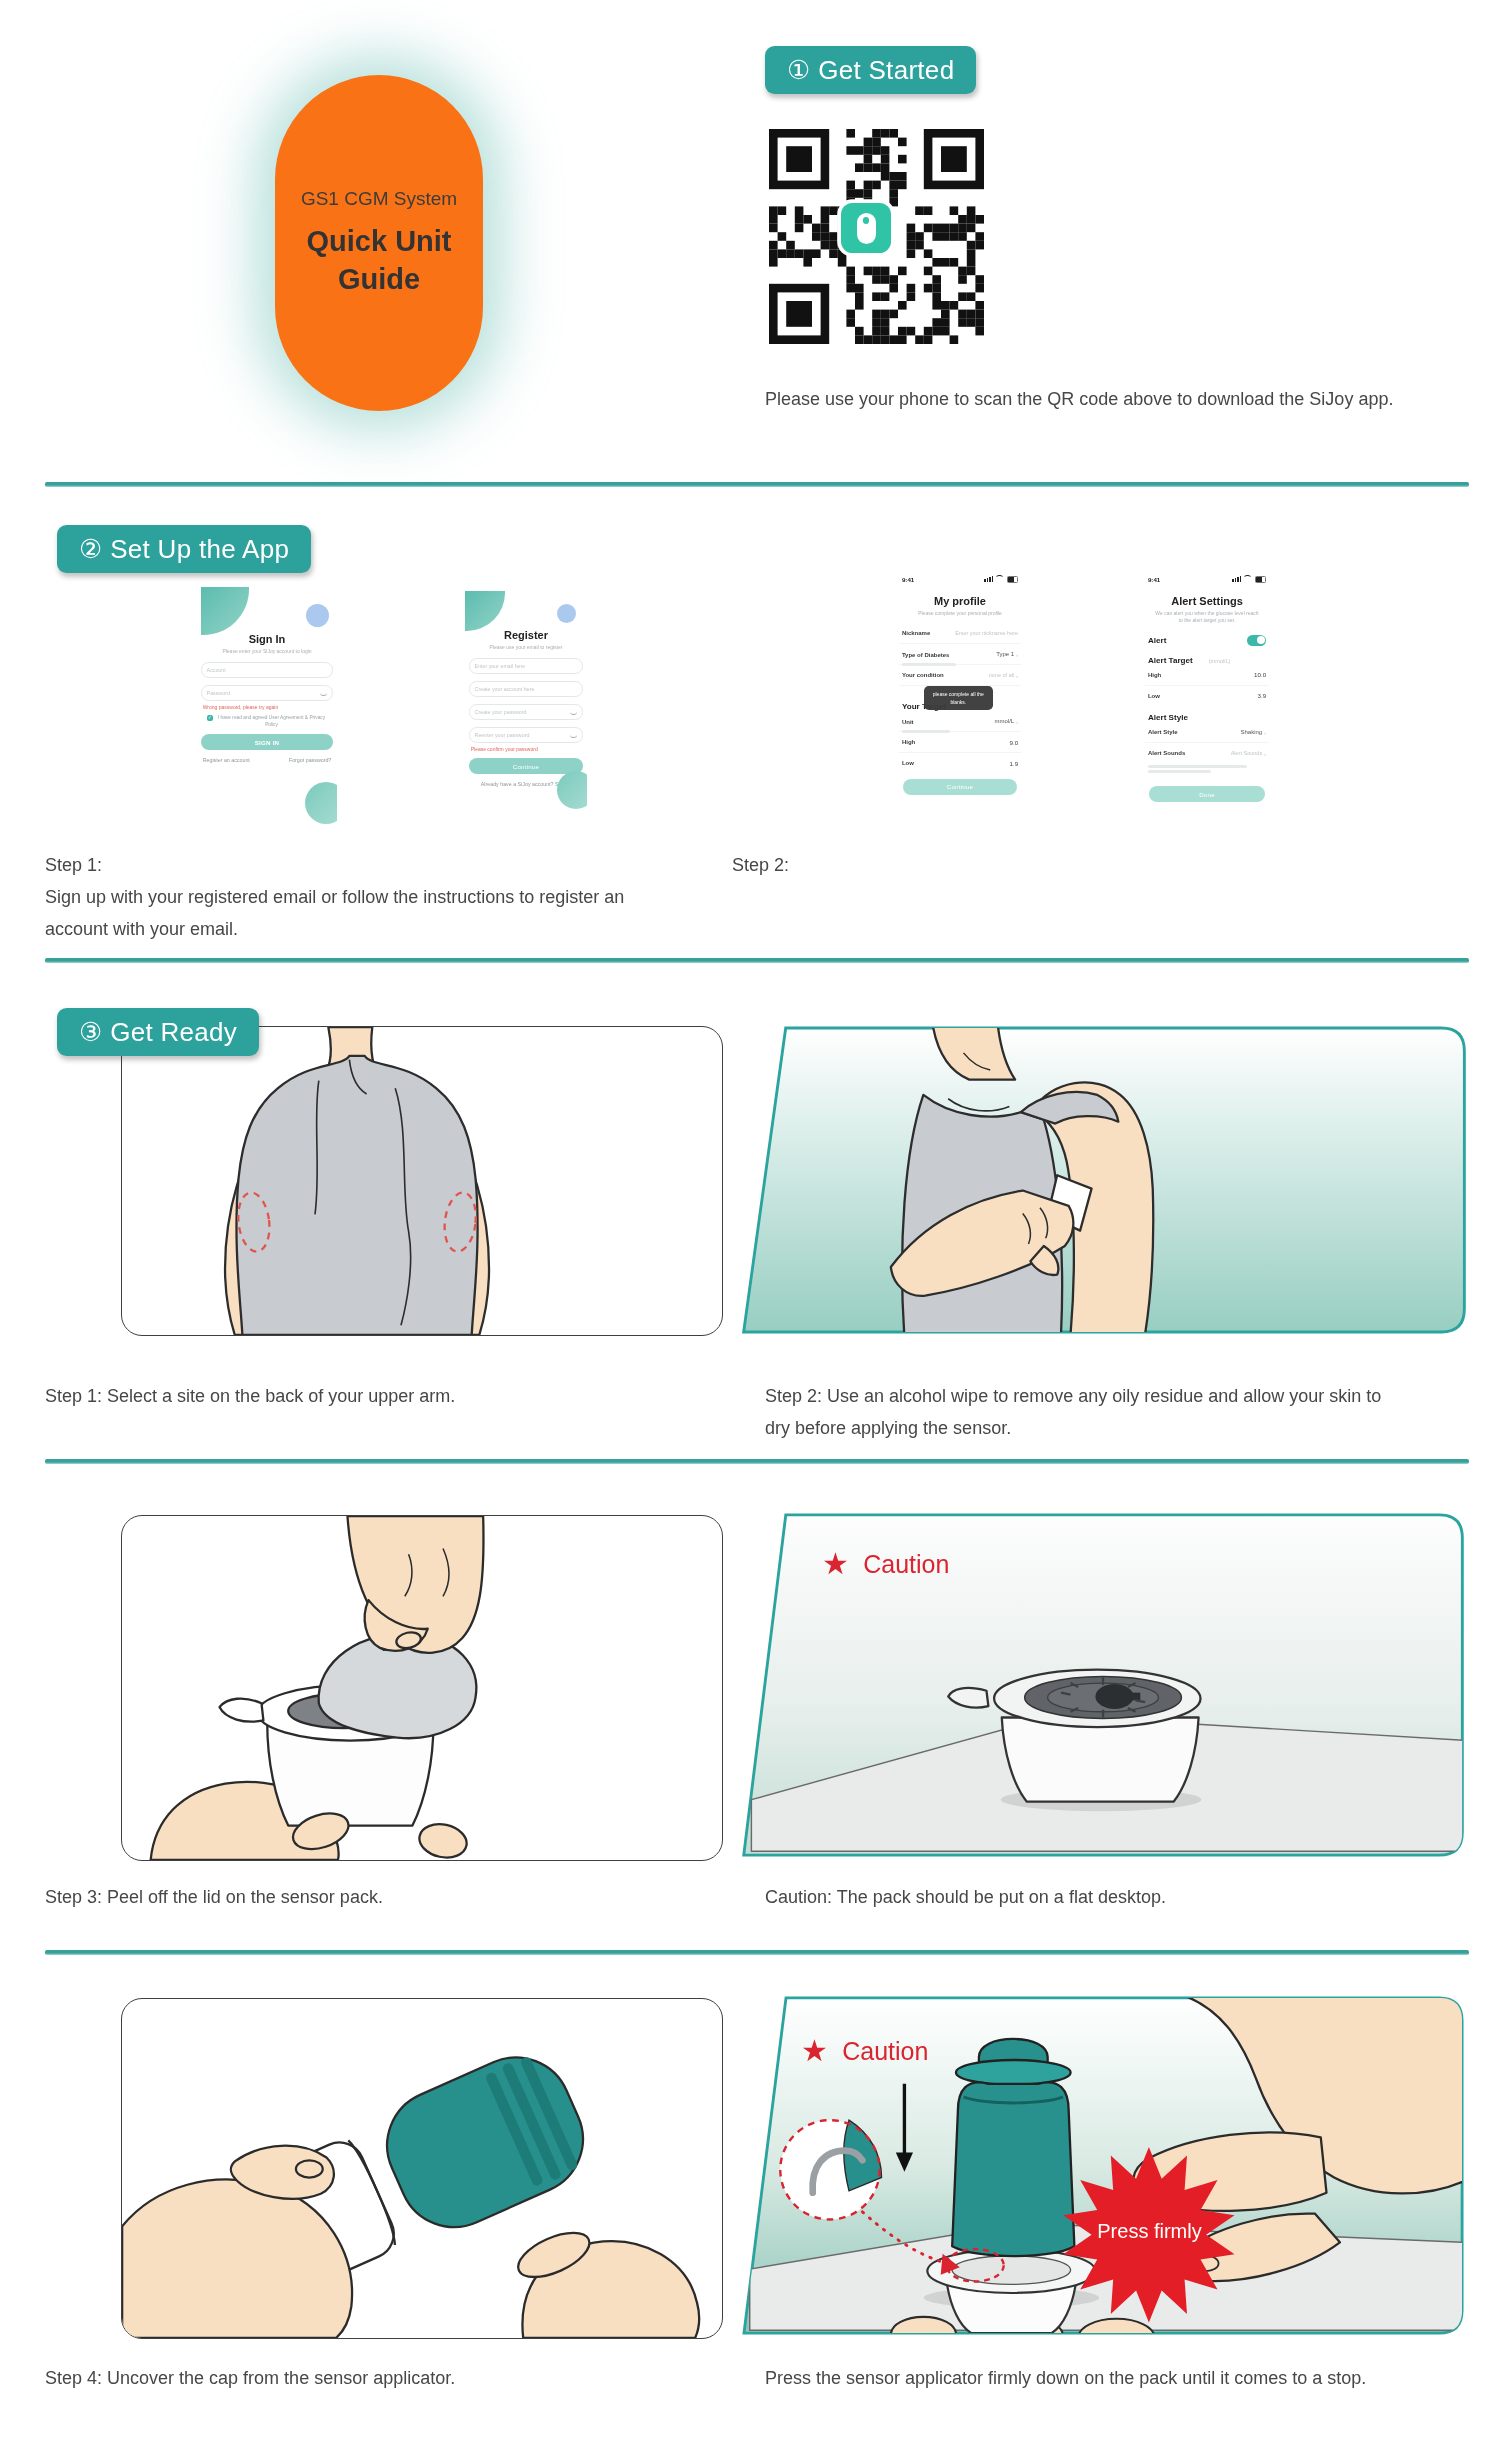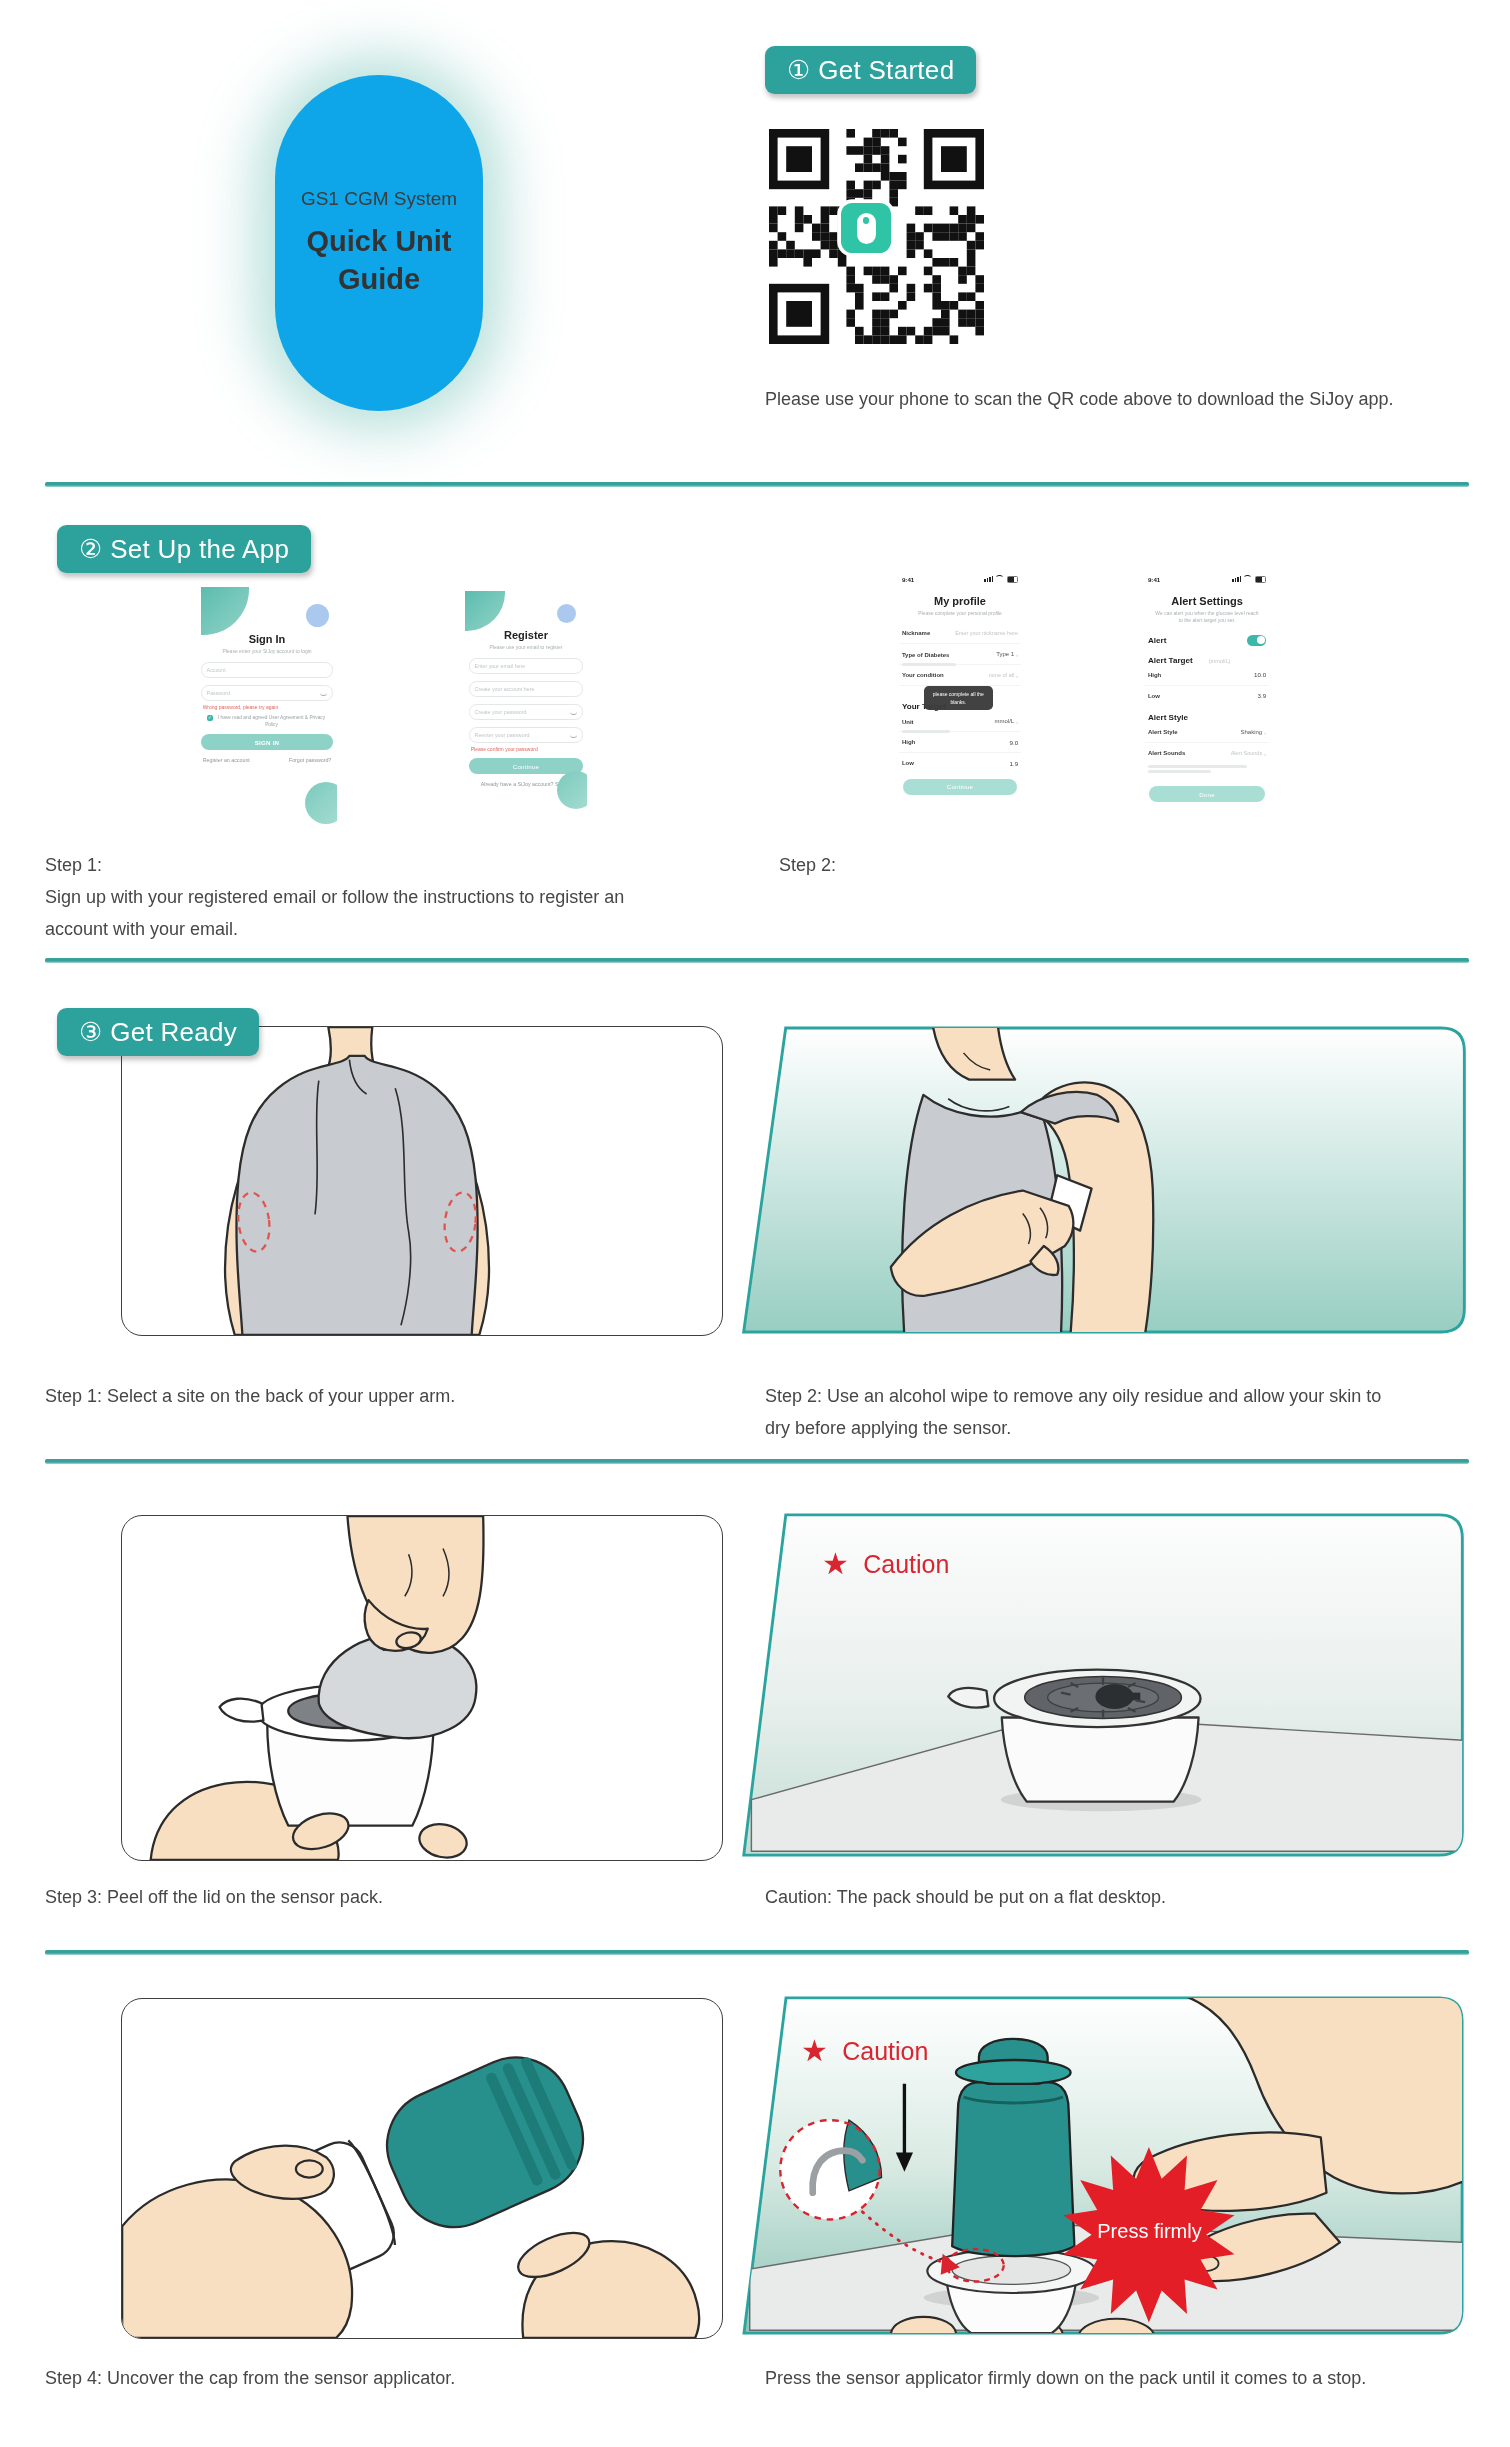--- a/index.html
+++ b/index.html
@@ -6,21 +6,21 @@
   #page{position:relative;width:1510px;height:2447px;background:#ffffff;overflow:hidden;
         font-family:"Liberation Sans","DejaVu Sans",sans-serif;color:#474747}
   .abs{position:absolute}
   
   .badge{position:absolute;background:#2da19c;color:#fff;font-size:26px;padding:8.6px 22px;
          border-radius:9.6px;box-shadow:1.9px 3.8px 5.7px rgba(40,40,40,.28);letter-spacing:0.3px;z-index:6;white-space:nowrap}
   .divider{position:absolute;left:45px;width:1424px;height:4.8px;border-radius:1.9px;
            background:linear-gradient(180deg,#38a09b 60%,#a6d8d4)}
   .cap{position:absolute;font-size:18px;line-height:32px;color:#474747}
   
-  .capsule{position:absolute;left:275px;top:75px;width:208px;height:336px;background:#0ea5e9;border-radius:115px;
+  .capsule{position:absolute;left:275px;top:75px;width:208px;height:336px;background:#f97316;border-radius:115px;
            box-shadow:0 0 57px 19px rgba(90,185,172,.45);display:flex;flex-direction:column;align-items:center;text-align:center;z-index:2}
   .cap-product{margin-top:113px;font-size:19px;color:#3c3c3c}
   .cap-title{margin-top:11.5px;font-size:29px;font-weight:700;color:#333;line-height:38px;width:164px}
   
   .qr-logo{position:absolute;left:841px;top:203px;width:50px;height:50px;background:#2ec4a5;border-radius:11.5px;
            display:flex;align-items:center;justify-content:center;box-shadow:0 0 0 3.8px #fff;z-index:3}
   .qr-pill{width:19px;height:31px;background:#fff;border-radius:9.6px;position:relative}
   .qr-pill::after{content:"";position:absolute;left:6.2px;top:4.8px;width:6.7px;height:6.7px;border-radius:50%;background:#2ec4a5}
   
   .panelL{position:absolute;background:#fff;border:1.9px solid #3f3f3f;border-radius:21px;overflow:hidden}
@@ -429,21 +429,21 @@
     </div>
     <span class="sbar" style="width:99px;margin-left:2.9px"></span>
     <span class="sbar" style="width:63px;margin-left:2.9px"></span>
     <div class="ph-btn" style="background:#a8ded4;margin-top:13.4px">Done</div>
   </div>
 
   <div class="cap" style="left:45px;top:849px;width:669px">
     <div>Step 1:</div>
     <div style="width:604px">Sign up with your registered email or follow the instructions to register an account with your email.</div>
   </div>
-  <div class="cap" style="left:779px;top:849px;width:669px">
+  <div class="cap" style="left:732px;top:849px;width:669px">
     <div>Step 2:</div>
   </div>
 
   <div class="divider" style="top:958px"></div>
 
   <div class="badge" style="left:57px;top:1008px">③ Get Ready</div>
 
   <div class="panelL" style="left:121px;top:1026px;width:600px;height:308px">
     <svg width="600" height="308" viewBox="0 0 628 322">
       <g stroke="#2d2d2d" stroke-width="2.4" stroke-linejoin="round">

